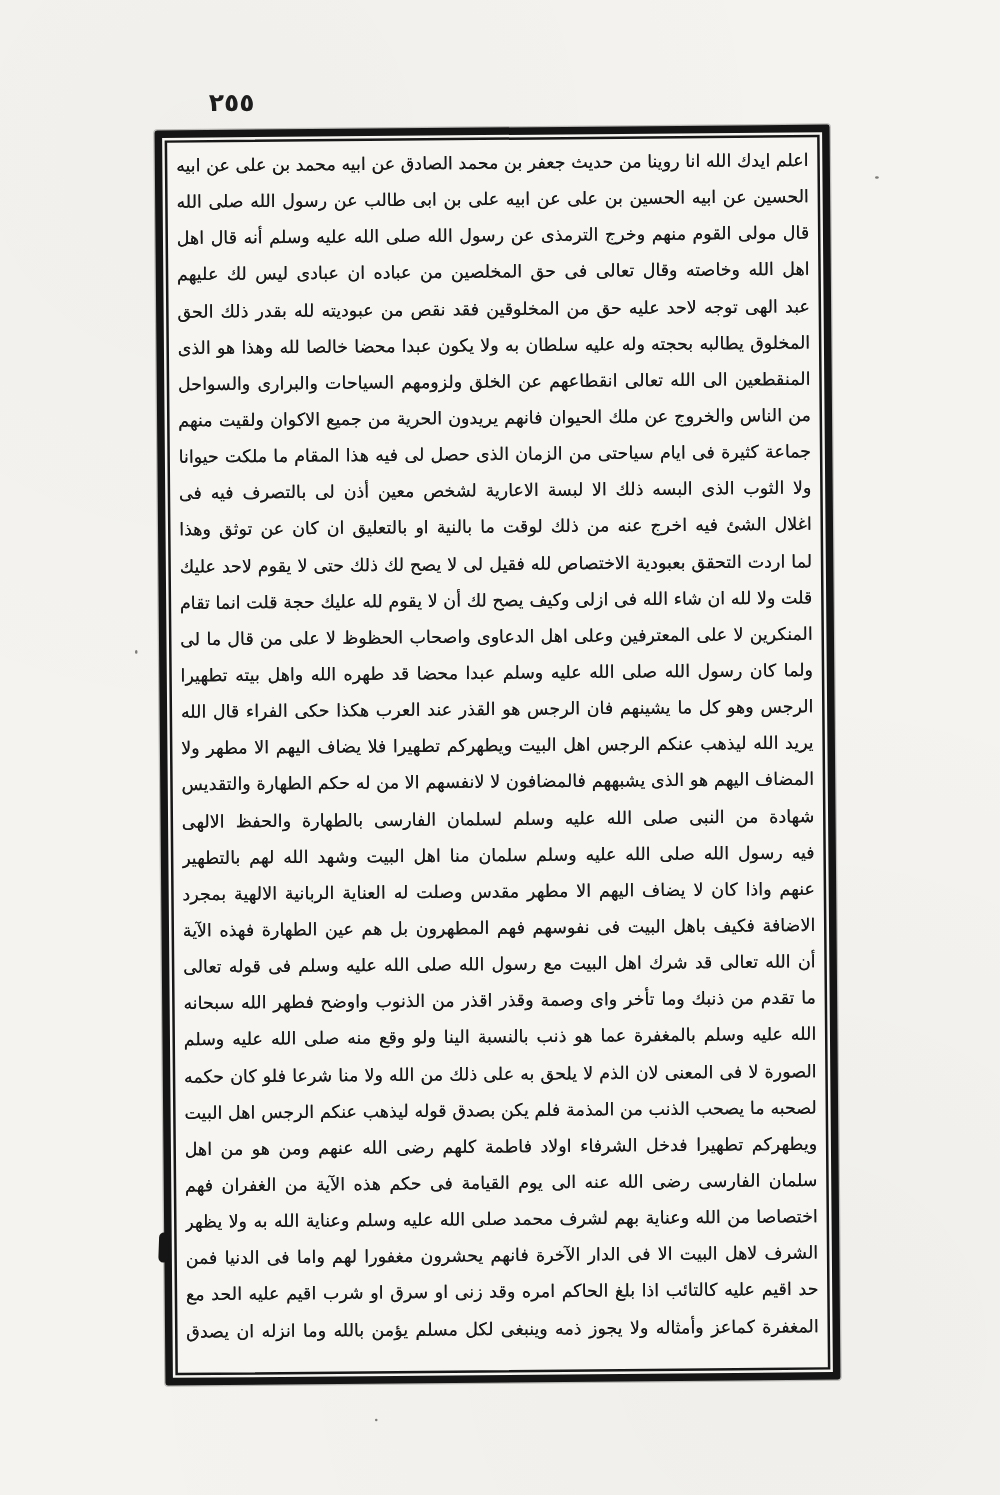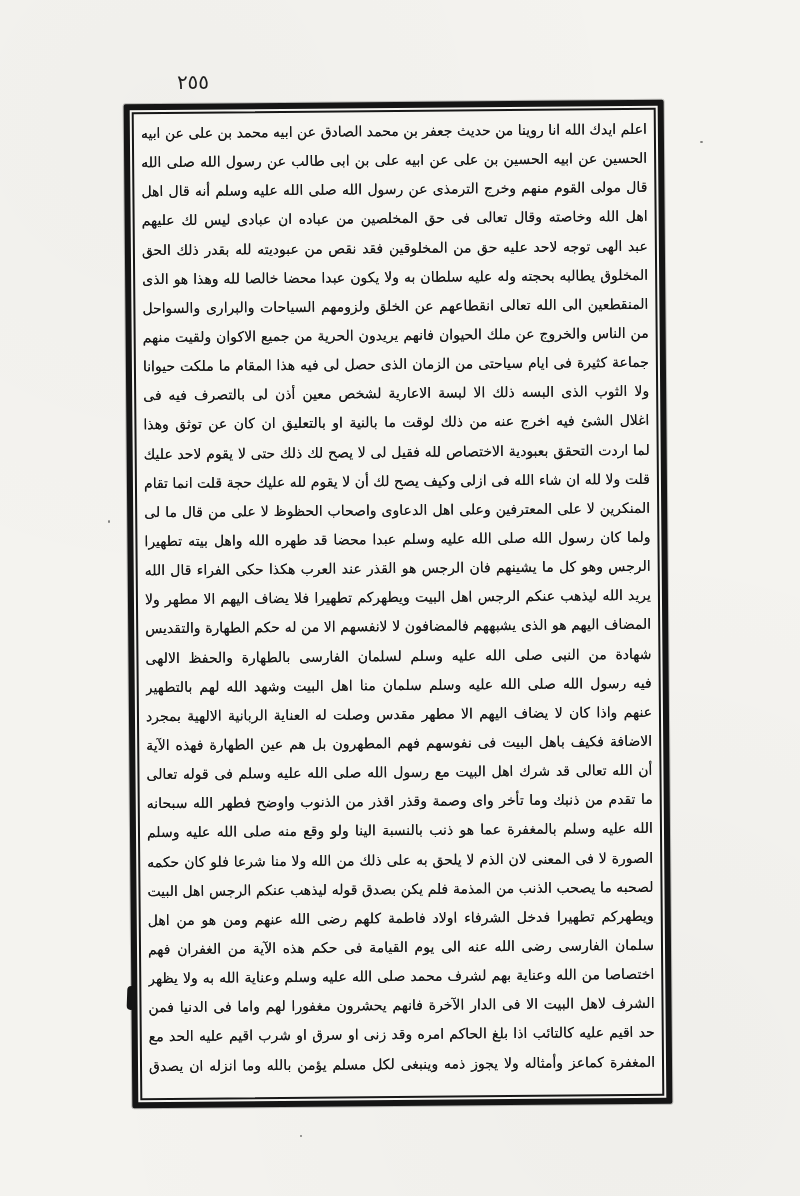--- a/index.html
+++ b/index.html
@@ -16,23 +16,23 @@
     background:
       radial-gradient(circle at 20% 10%, rgba(0,0,0,0.015), transparent 40%),
       radial-gradient(circle at 80% 90%, rgba(0,0,0,0.02), transparent 45%),
       #f4f3ef;
   }
   .page-number {
     position: absolute;
     left: 167px;
     top: 70px;
     width: 52px;
-    text-align: center;
+    text-align: left;
     font-size: 20px;
-    font-weight: normal;
+    font-weight: bold;
     letter-spacing: 5px;
     color: #1d1d1d;
   }
   .frame {
     position: absolute;
     left: 128px;
     top: 102px;
     width: 540px;
     height: 1004px;
     border: 6px solid #151515;

